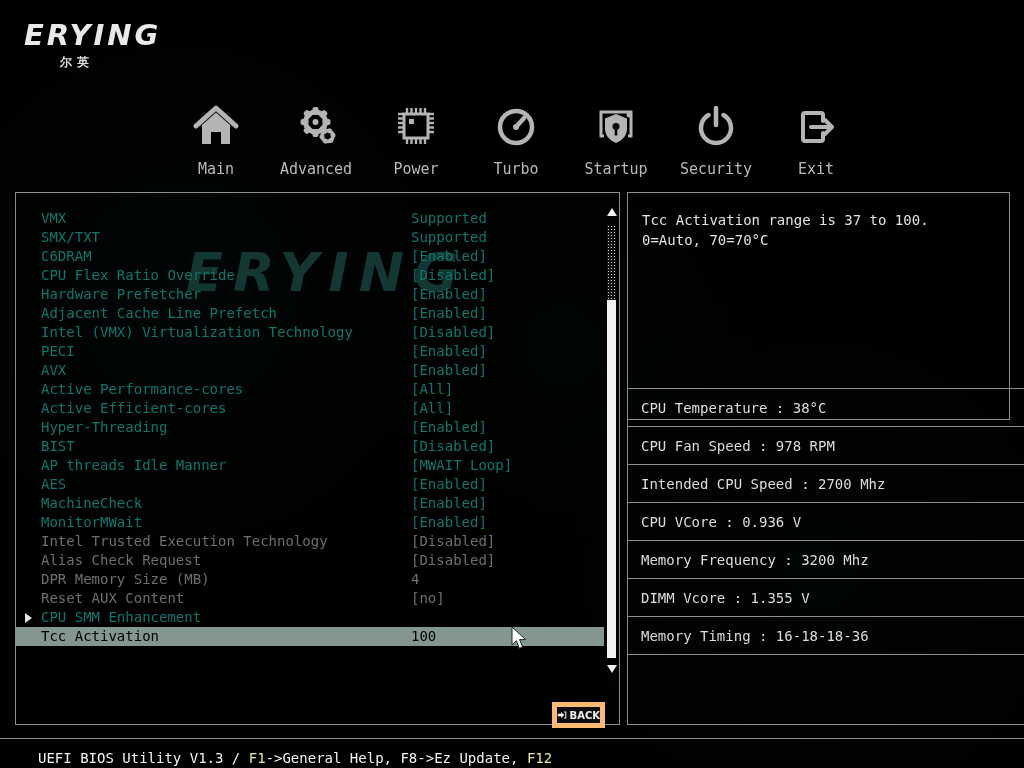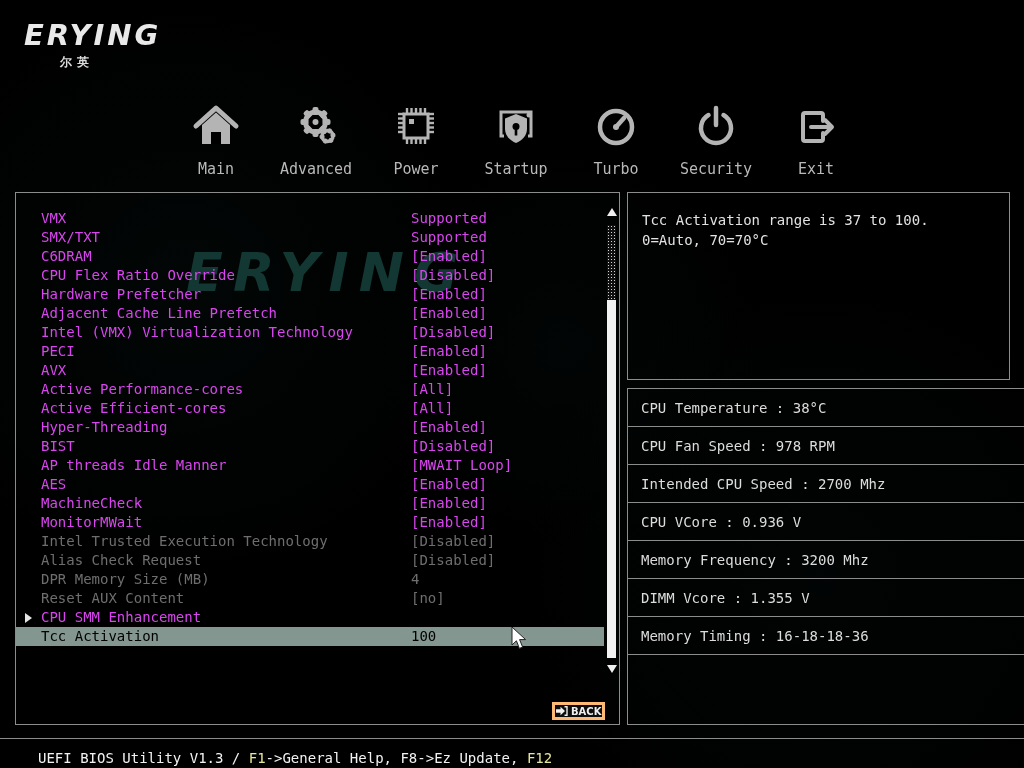--- a/index.html
+++ b/index.html
@@ -21,48 +21,48 @@
   
   .nav { position:absolute; left:30px; top:102px; width:972px; display:flex; justify-content:center; }
   .tab { width:100px; text-align:center; cursor:default; }
   .tab .icon { display:block; height:52px; }
   .tab .icon svg { display:inline-block; }
   .tab .lbl { display:block; margin-top:6px; font-size:15px; color:#b8b8b8; }
 
   
   .panel { position:absolute; border:1px solid #8c8c8c; background:rgba(0,0,0,0); }
   .left-panel  { left:15px; top:192px; width:605px; height:533px; }
-  .help-panel  { left:627px; top:192px; width:383px; height:188px; }
+  .help-panel  { left:627px; top:192px; width:383px; height:228px; }
   .info-panel  { left:627px; top:388px; width:452px; height:337px; }
 
   .watermark { position:absolute; left:170px; top:48px; font-family:"DejaVu Sans", sans-serif;
                font-style:italic; font-weight:bold; font-size:54px; letter-spacing:10px;
                color:rgba(26,74,67,.75); pointer-events:none; white-space:nowrap; }
 
   .rows { position:absolute; left:0; top:16px; width:100%; }
-  .srow { position:relative; height:19px; line-height:19px; font-size:14px; color:#d946ef; white-space:nowrap; }
+  .srow { position:relative; height:19px; line-height:19px; font-size:14px; color:#0f766e; white-space:nowrap; }
   .srow .lab { position:absolute; left:25px; }
   .srow .val { position:absolute; left:395px; }
   .srow .arrow { position:absolute; left:9px; top:4.5px; width:0; height:0;
                  border-left:7px solid #e4e4e4; border-top:5px solid transparent; border-bottom:5px solid transparent; }
   .srow.disabled { color:#6e6e6e; }
   .srow.selected { background:#839690; color:#000000; width:588px; }
 
   
   .sb-up, .sb-down { position:absolute; left:590px; width:11px; height:14px; display:flex; align-items:center; justify-content:center; }
   .sb-up { top:12px; } .sb-down { top:469px; }
   .tri-up { width:0;height:0;border-left:5px solid transparent;border-right:5px solid transparent;border-bottom:8px solid #f0f0f0; }
   .tri-dn { width:0;height:0;border-left:5px solid transparent;border-right:5px solid transparent;border-top:8px solid #f0f0f0; }
   .sb-track { position:absolute; left:591px; top:32px; width:9px; height:75px; background-color:#101010;
               background-image:radial-gradient(#d8d8d8 34%, transparent 36%); background-size:3px 3px; }
   .sb-thumb { position:absolute; left:591px; top:107px; width:9px; height:358px; background:#f2f2f2; }
 
   
-  .back-btn { position:absolute; left:536px; top:509px; width:53px; height:18px; border:3px solid #fdba74;
-              background:#0d0d0d; display:flex; align-items:center; gap:3px;
+  .back-btn { position:absolute; left:536px; top:509px; width:53px; height:26px; border:5px solid #fdba74;
+              background:#0d0d0d; display:flex; align-items:center; justify-content:center; gap:3px;
               font-size:10px; font-weight:bold; color:#f0f0f0; font-family:"DejaVu Sans", sans-serif; }
 
   
   .help-text { padding:17px 14px; font-size:14px; line-height:20px; color:#e2e2e2; }
 
   
   .hw-row { height:38px; border-bottom:1px solid #8c8c8c; display:flex; align-items:center;
             padding-left:13px; font-size:14px; color:#dcdcdc; white-space:pre; }
 
   
@@ -137,35 +137,35 @@
           <line x1="33" y1="36" x2="33" y2="42" stroke="#b4b4b4" stroke-width="2.4"></line>
           <line x1="6" y1="30" x2="12" y2="30" stroke="#b4b4b4" stroke-width="2.4"></line>
           <line x1="36" y1="30" x2="42" y2="30" stroke="#b4b4b4" stroke-width="2.4"></line>
       <rect x="12" y="12" width="24" height="24" fill="none" stroke="#b4b4b4" stroke-width="3"></rect>
       <rect x="17" y="17" width="5" height="5" fill="#b4b4b4"></rect>
         </svg></span>
       <span class="lbl">Power</span>
     </div>
     <div class="tab">
       <span class="icon"><svg width="48" height="48" viewBox="0 0 48 48">
+    <circle cx="24" cy="25" r="16" fill="none" stroke="#b4b4b4" stroke-width="4.5"></circle>
+    <line x1="24" y1="25" x2="32" y2="16" stroke="#b4b4b4" stroke-width="4.5" stroke-linecap="round"></line>
+    <circle cx="24" cy="25" r="3" fill="#b4b4b4"></circle>
+        </svg></span>
+      <span class="lbl">Turbo</span>
+    </div>
+    <div class="tab">
+      <span class="icon"><svg width="48" height="48" viewBox="0 0 48 48">
     <path d="M12 34 H9 V10 H39 V34 H36" fill="none" stroke="#b4b4b4" stroke-width="3"></path>
     <circle cx="37" cy="13" r="2.5" fill="#b4b4b4"></circle>
     <path d="M24 12 L35 16.5 V27 C35 33.5 30 38.5 24 41 C18 38.5 13 33.5 13 27 V16.5 Z" fill="#b4b4b4"></path>
     <circle cx="24" cy="24.5" r="3.5" fill="#000"></circle>
     <rect x="22.7" y="27" width="2.6" height="6.5" fill="#000"></rect>
         </svg></span>
       <span class="lbl">Startup</span>
-    </div>
-    <div class="tab">
-      <span class="icon"><svg width="48" height="48" viewBox="0 0 48 48">
-    <circle cx="24" cy="25" r="16" fill="none" stroke="#b4b4b4" stroke-width="4.5"></circle>
-    <line x1="24" y1="25" x2="32" y2="16" stroke="#b4b4b4" stroke-width="4.5" stroke-linecap="round"></line>
-    <circle cx="24" cy="25" r="3" fill="#b4b4b4"></circle>
-        </svg></span>
-      <span class="lbl">Turbo</span>
     </div>
     <div class="tab">
       <span class="icon"><svg width="48" height="48" viewBox="0 0 48 48">
     <path d="M16.5 13 A15 15 0 1 0 31.5 13" fill="none" stroke="#b4b4b4" stroke-width="4.5" stroke-linecap="round"></path>
     <line x1="24" y1="6" x2="24" y2="23" stroke="#b4b4b4" stroke-width="4.5" stroke-linecap="round"></line>
         </svg></span>
       <span class="lbl">Security</span>
     </div>
     <div class="tab">
       <span class="icon"><svg width="48" height="48" viewBox="0 0 48 48">

